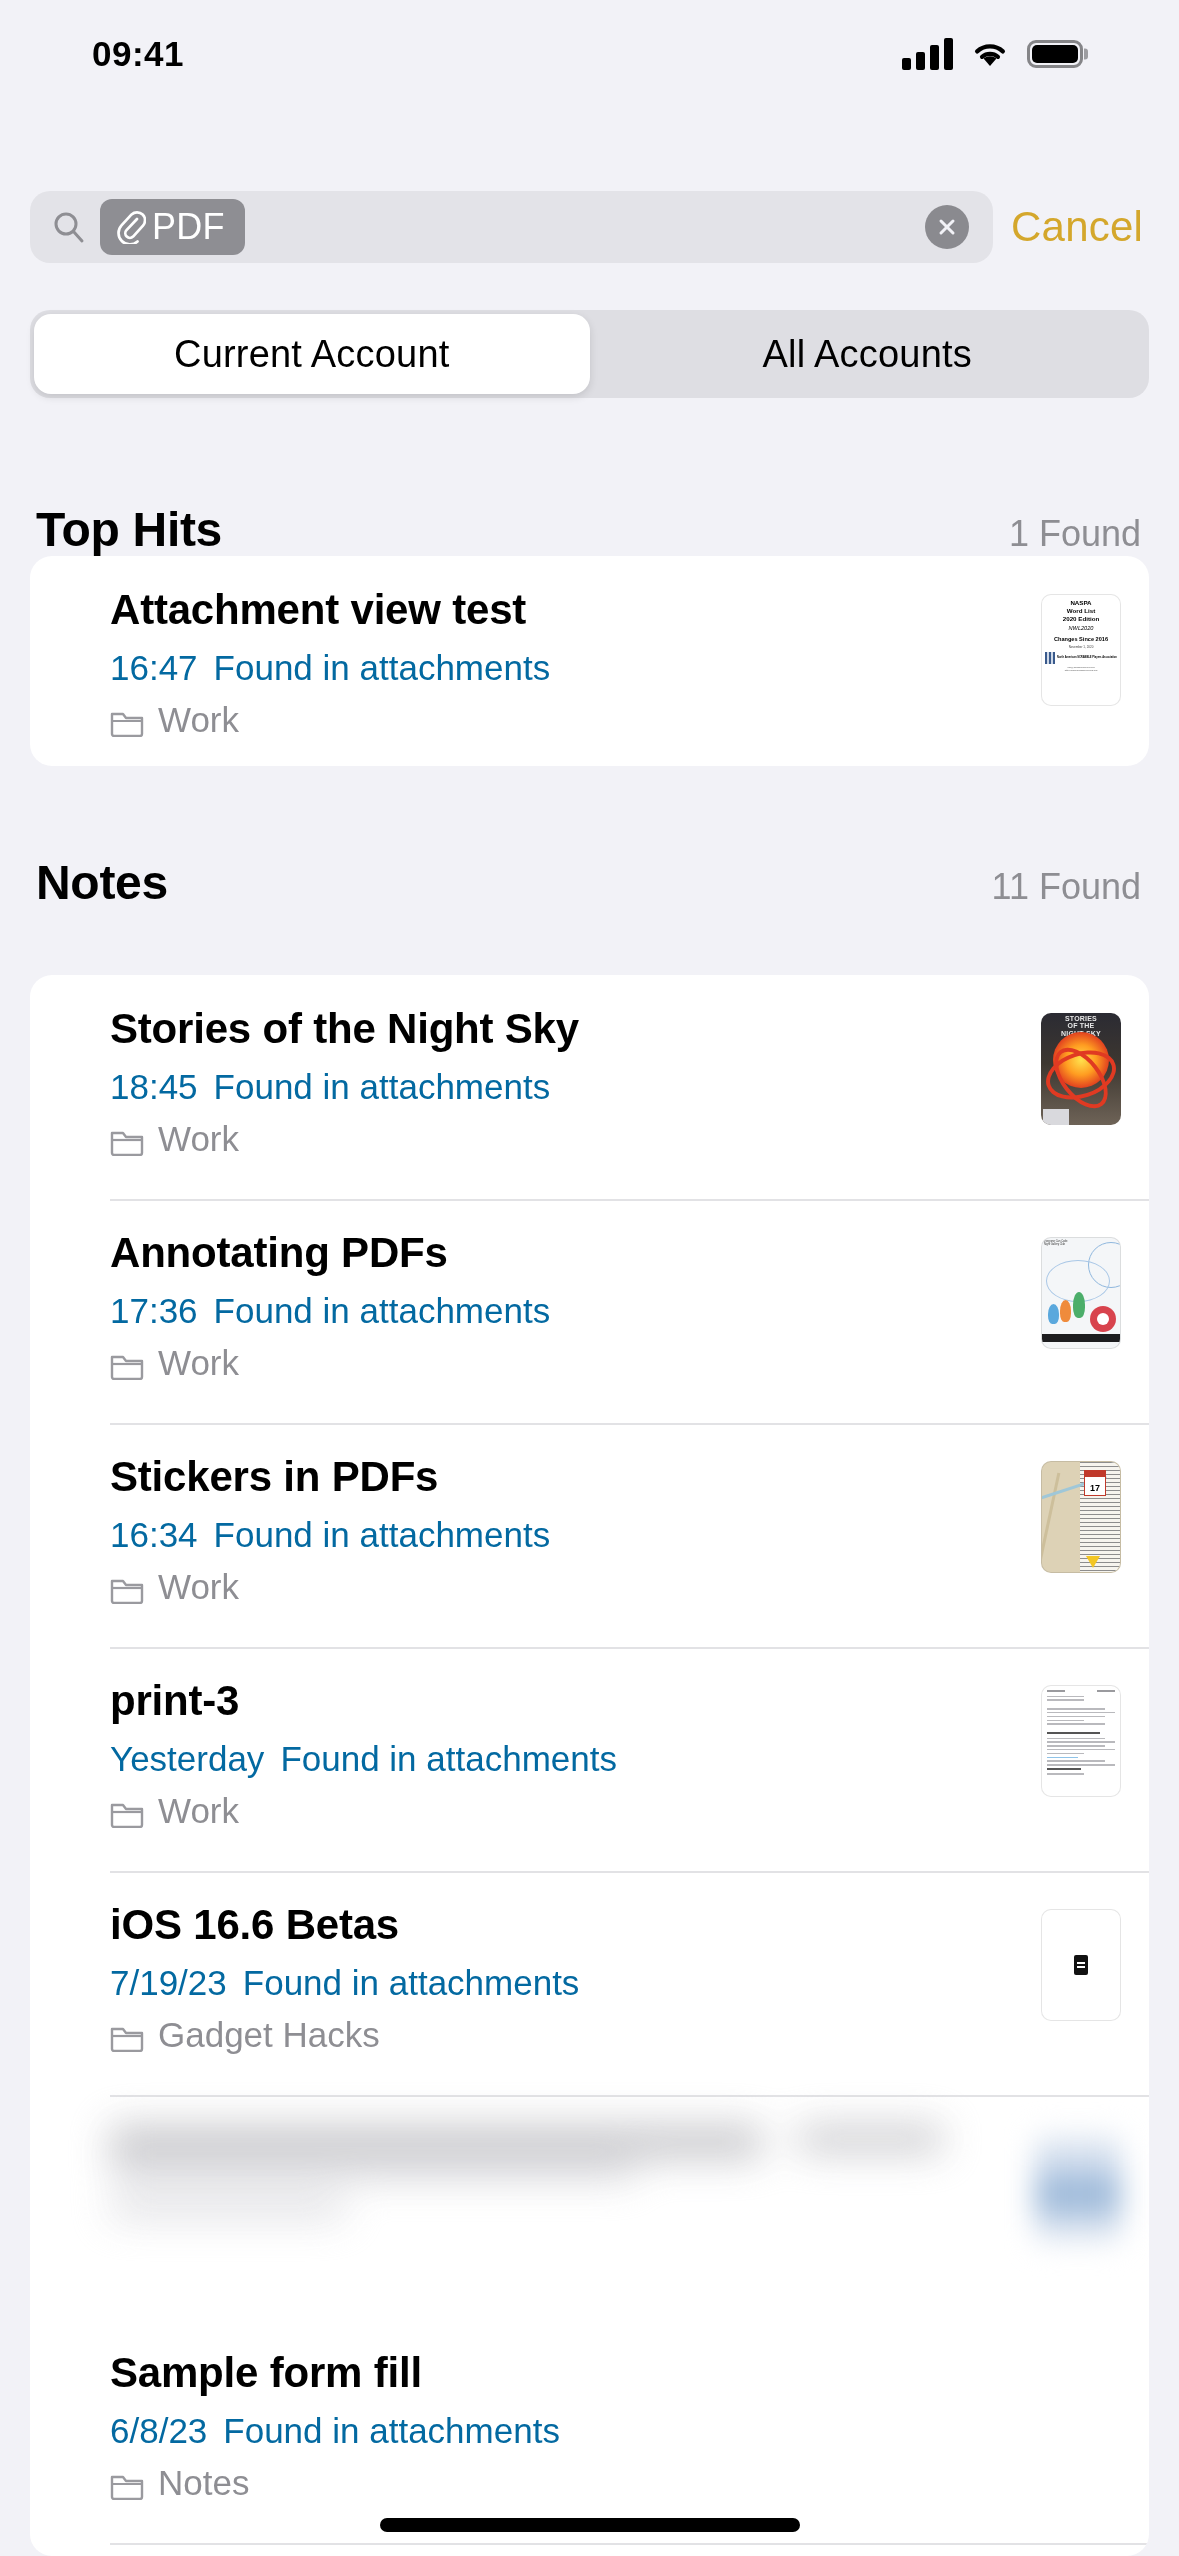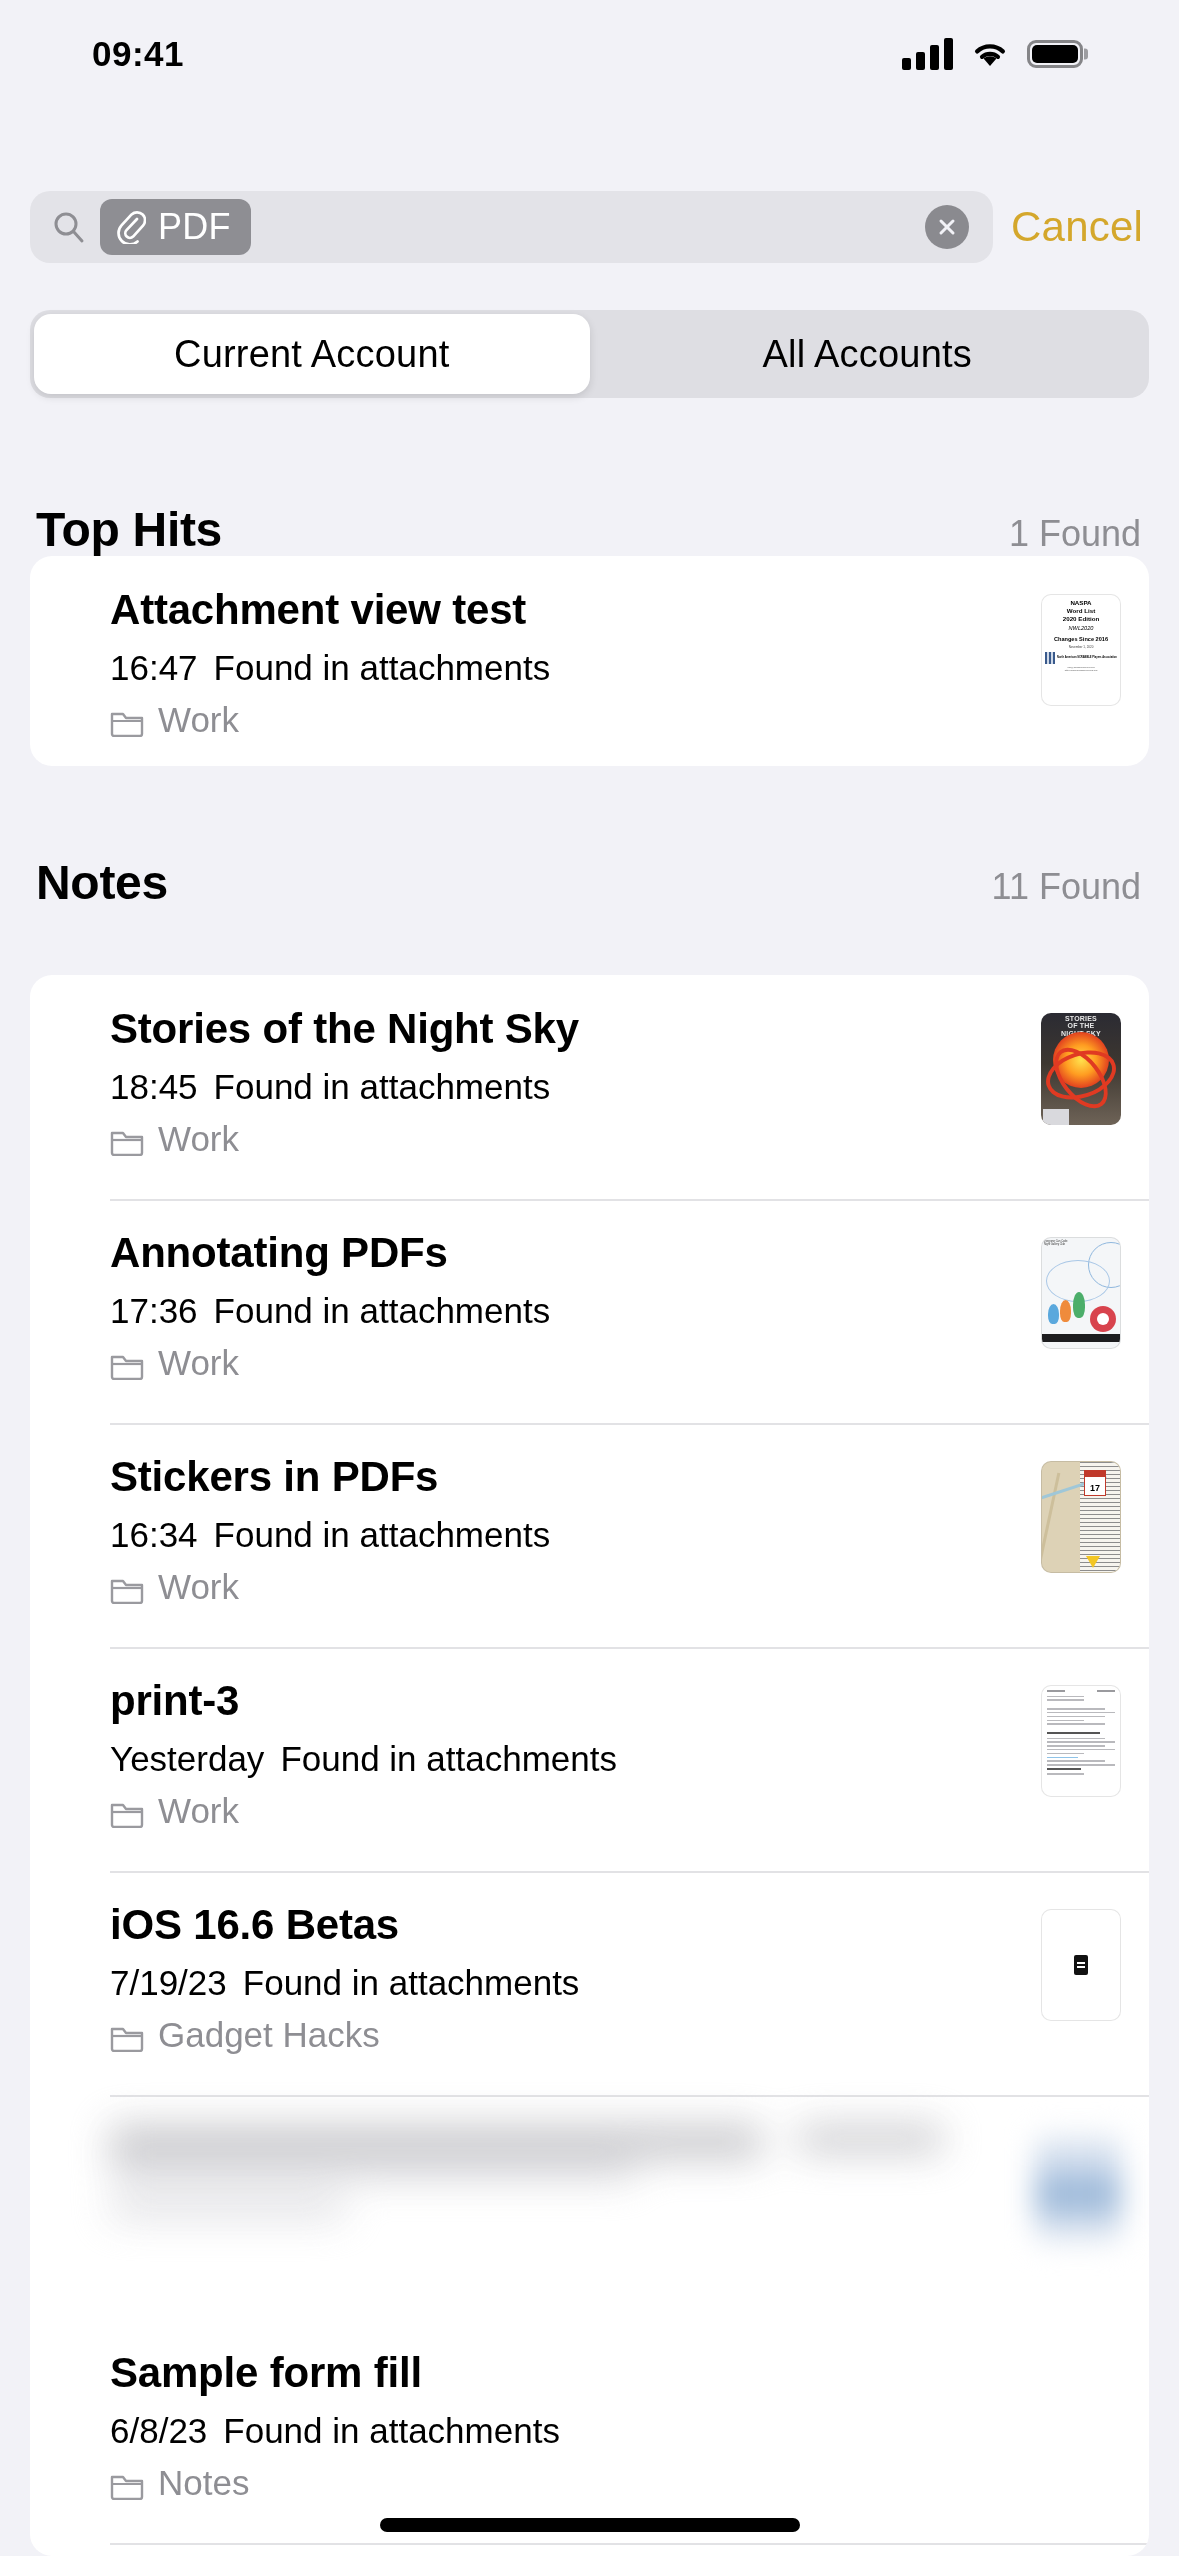--- a/index.html
+++ b/index.html
@@ -43,21 +43,21 @@
     position:absolute; top:190px; left:0; right:0; height:74px;
     display:flex; align-items:center; padding:0 36px 0 30px; gap:18px;
   }
   .searchfield {
     flex:1; height:72px; background:#e3e3e8; border-radius:20px;
     display:flex; align-items:center; padding:0 20px 0 22px; gap:14px;
     position:relative;
   }
   .mag { width:34px; height:34px; flex:none; }
   .token {
-    display:flex; align-items:center; gap:12px;
+    display:flex; align-items:center; gap:6px;
     background:#8e8e93; border-radius:12px;
     height:56px; padding:0 20px 0 16px;
   }
   .token .clip { width:30px; height:34px; flex:none; }
   .token-label { color:#fff; font-size:36px; font-weight:500; letter-spacing:.3px; }
   .clearbtn {
     position:absolute; right:24px; top:50%; transform:translateY(-50%);
     width:44px; height:44px; border-radius:50%; background:#8a8a8f;
     display:flex; align-items:center; justify-content:center;
   }
@@ -97,21 +97,21 @@
   .noterow + .noterow::before {
     content:""; position:absolute; top:0; left:80px; right:0;
     height:2px; background:#e2e2e5;
   }
   .ninfo { flex:1; min-width:0; padding-right:20px; }
   .ntitle {
     font-size:42px; font-weight:700; color:#000;
     letter-spacing:-.2px; margin-bottom:14px; white-space:nowrap;
   }
   .nmeta {
-    font-size:35px; color:#000000; margin-bottom:12px;
+    font-size:35px; color:#0369a1; margin-bottom:12px;
     display:flex; gap:16px; white-space:nowrap;
   }
   .nfolder { display:flex; align-items:center; gap:14px; }
   .nfolder .fico { width:34px; height:30px; flex:none; }
   .nfolder span { font-size:35px; color:#8e8e93; }
 
   
   .thumb {
     width:80px; height:112px; flex:none; border-radius:10px;
     overflow:hidden; background:#fff;

